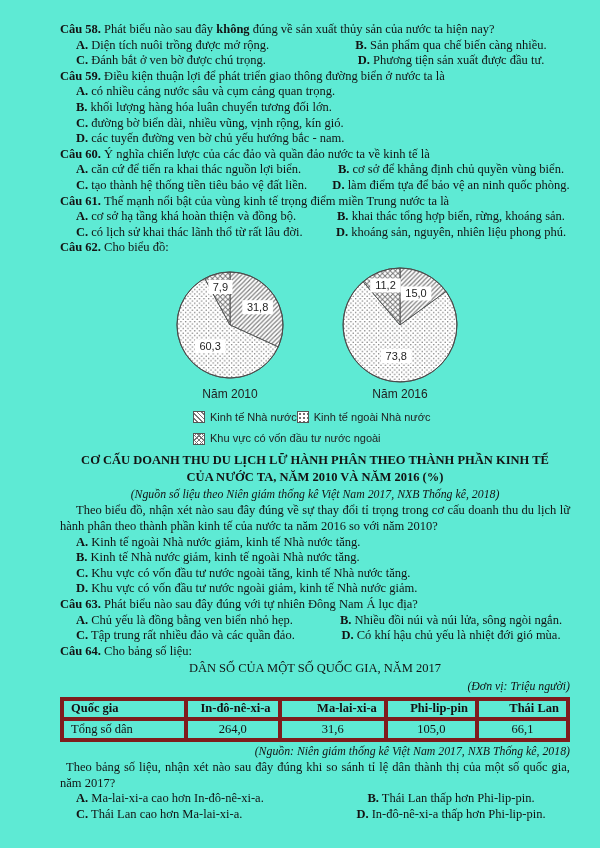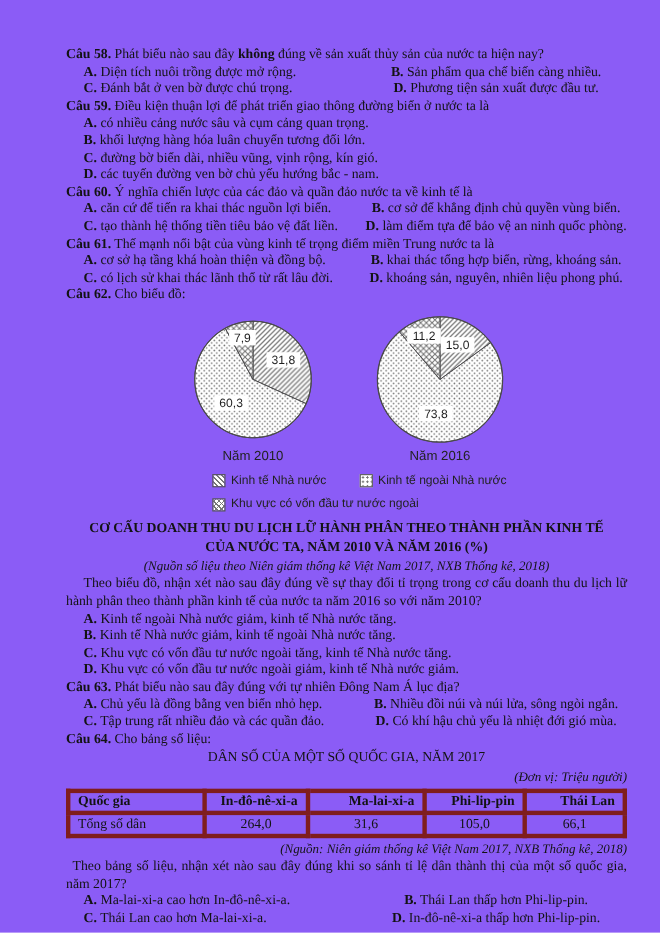--- a/index.html
+++ b/index.html
@@ -1,40 +1,40 @@
 <!DOCTYPE html>
 <html><head>
 <meta charset="utf-8">
 <style>
   html,body{margin:0;padding:0;background:#fff;}
   .page{
     width:600px;height:848px;box-sizing:border-box;
-    padding:42px 30px 0 60px;
-    background:#8b5cf6;color:#131313;
+    padding:22px 30px 0 60px;
+    background:#5eead4;color:#131313;
     font-family:"Liberation Serif",serif;
     font-size:12.5px;line-height:15.6px;
     position:relative;overflow:hidden;
   }
   p{margin:0;}
   .qline{margin:0;text-align:justify;}
   .qnum{font-weight:bold;}
   .opt-row{display:flex;}
   .opt{white-space:nowrap;}
   .opt.left{width:272px;padding-left:16px;box-sizing:border-box;}
   .opt.right{flex:1;text-align:center;}
   .opt.single{padding-left:16px;}
   .opt b{font-weight:bold;}
 
   .pies{display:flex;justify-content:center;gap:10px;margin-top:7px;}
   .pie-block{width:160px;text-align:center;}
   .pie-block svg{display:block;}
   .pie-caption{font-family:"Liberation Sans",sans-serif;font-size:12px;color:#222;margin-top:0;}
 
   .legend{margin:7px 0 0 133px;font-family:"Liberation Sans",sans-serif;font-size:11px;color:#222;}
-  .legend-row{display:flex;gap:30px;align-items:center;margin-bottom:6px;}
+  .legend-row{display:flex;align-items:center;margin-bottom:6px;}
   .legend-item{display:flex;align-items:center;gap:5px;}
   .swatch{width:12px;height:12px;display:inline-block;border:1px solid #555;box-sizing:border-box;}
   .pat-hatch{background:repeating-linear-gradient(45deg,#fff 0 2.1px,#777 2.1px 3.2px);}
   .pat-dots{background-image:radial-gradient(circle,#707070 0.8px,transparent 1px);background-size:4px 4px;background-color:#fff;}
   .pat-cross{background:repeating-linear-gradient(45deg,transparent 0 2.4px,#777 2.4px 3.3px),repeating-linear-gradient(-45deg,#fff 0 2.4px,#777 2.4px 3.3px);}
 
   .fig-title{text-align:center;font-weight:bold;margin-top:2px;}
   .fig-src{text-align:center;font-style:italic;font-size:11.8px;margin-top:1px;}
   .stem-par{margin-top:1px;text-indent:16px;text-align:justify;}
 

